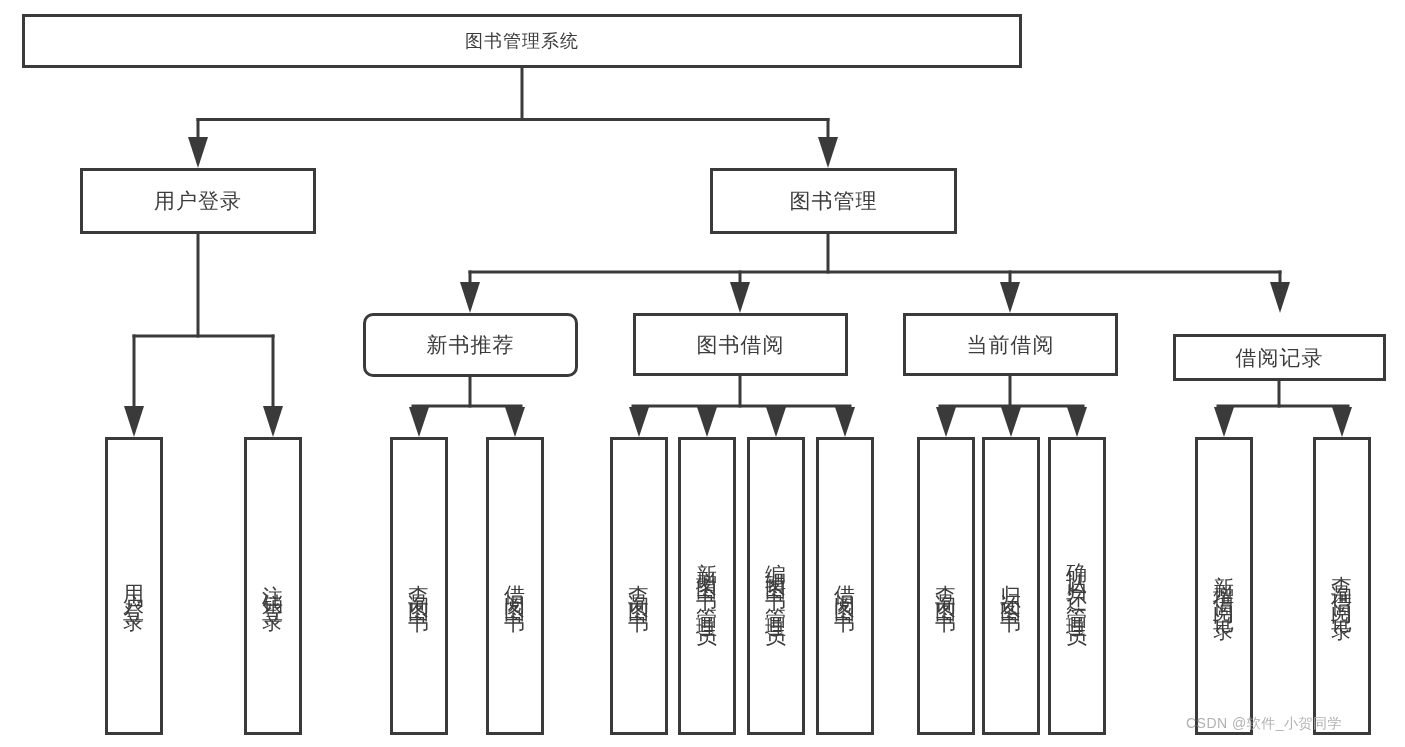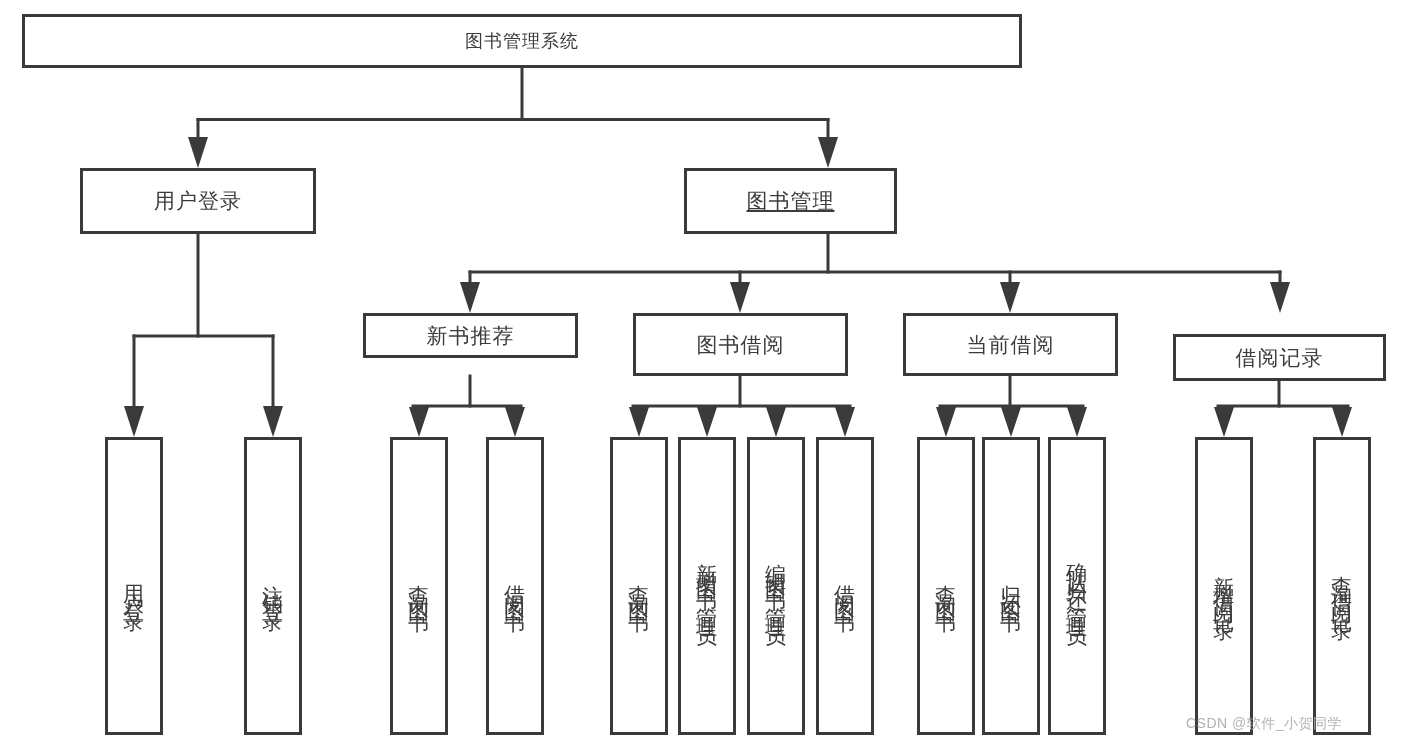--- a/index.html
+++ b/index.html
@@ -136,25 +136,25 @@
     </g>
   </svg>
 
   <div class="box root h" style="left:22px; top:14px; width:1000px; height:54px;">
     <span>图书管理系统</span>
   </div>
 
   <div class="box h" style="left:80px; top:168px; width:236px; height:66px;">
     <span>用户登录</span>
   </div>
-  <div class="box h" style="left:684px; top:168px; width:213px; height:66px;text-decoration:underline;">
+  <div class="box h" style="left:710px; top:168px; width:247px; height:66px;">
     <span>图书管理</span>
   </div>
 
-  <div class="box h" style="left:363px; top:313px; width:215px; height:45px;">
+  <div class="box h" style="left:363px; top:313px; width:215px; height:64px;border-radius:10px;">
     <span>新书推荐</span>
   </div>
   <div class="box h" style="left:903px; top:313px; width:215px; height:63px;">
     <span>当前借阅</span>
   </div>
   <div class="box h" style="left:633px; top:313px; width:215px; height:63px;">
     <span>图书借阅</span>
   </div>
   <div class="box h" style="left:1173px; top:322px; width:213px; height:47px;margin-top:12px;">
     <span>借阅记录</span>

